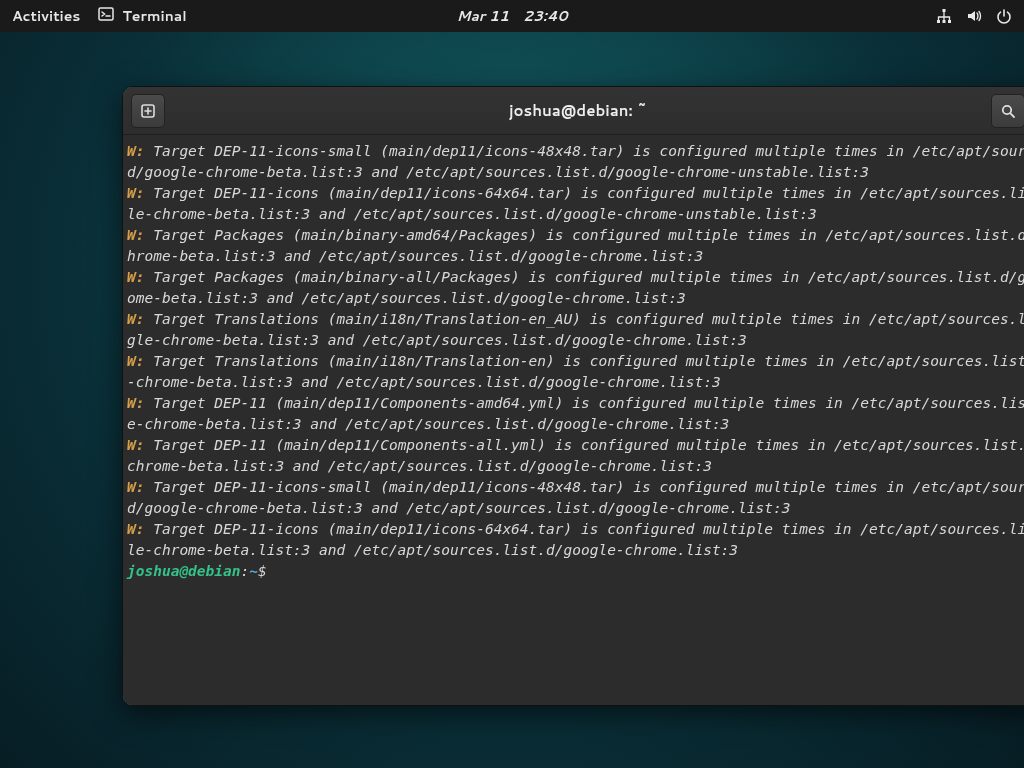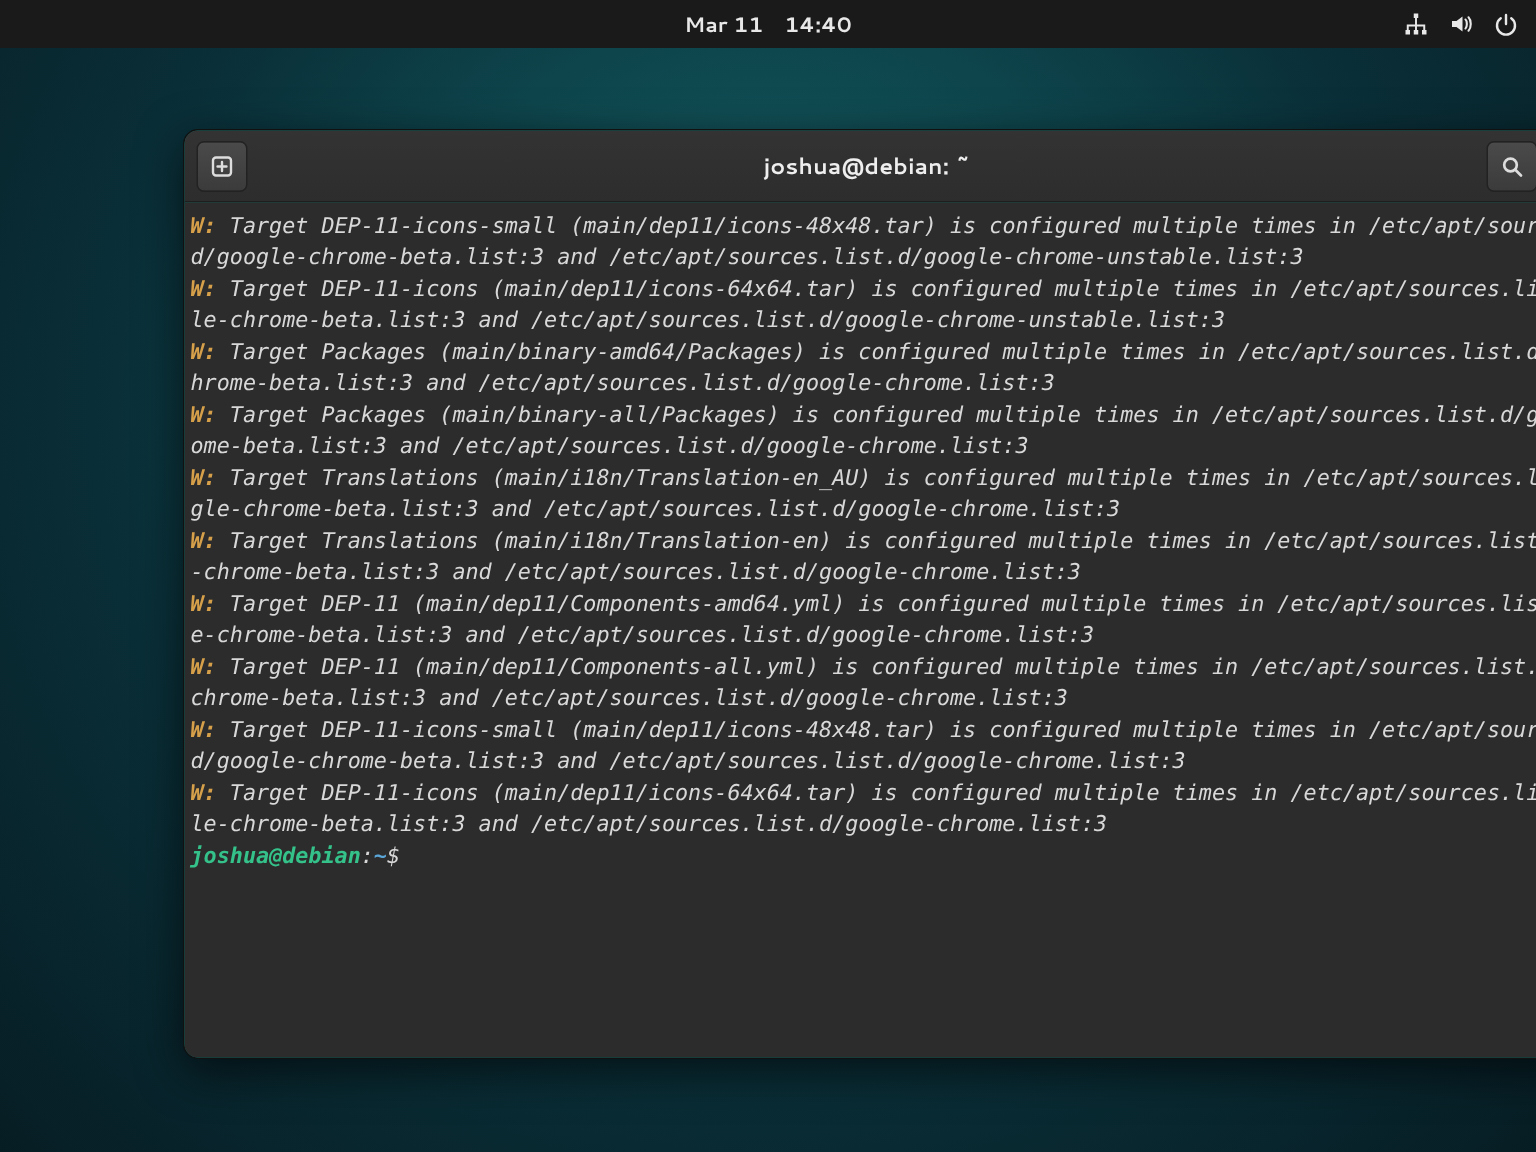--- a/index.html
+++ b/index.html
@@ -3,21 +3,21 @@
 <meta charset="utf-8">
 <style>
   * { margin:0; padding:0; box-sizing:border-box; }
   html,body { width:1024px; height:768px; overflow:hidden; font-family:"Cantarell","DejaVu Sans",sans-serif; }
   body { background: radial-gradient(ellipse at 50% 35%, #1e6a6f 0%, #0f4a51 30%, #0a2f38 60%, #071d24 100%); }
   
   .topbar { position:absolute; top:0; left:0; right:0; height:32px; background:#1a1a1a; color:#e8e8e8; display:flex; align-items:center; font-size:14px; font-weight:600; }
   .topbar .left { display:flex; align-items:center; gap:18px; padding-left:12px; }
   .topbar .app { display:flex; align-items:center; gap:8px; }
   .topbar .app svg { width:16px; height:16px; }
-  .topbar .center { position:absolute; left:50%; transform:translateX(-50%); display:flex; gap:14px; }
+  .topbar .center { position:absolute; left:50%; transform:translateX(-50%); display:flex; gap:14px;font-style:italic; }
   .topbar .right { margin-left:auto; display:flex; align-items:center; gap:14px; padding-right:12px; }
   .topbar .right svg { width:16px; height:16px; display:block; }
   
   .window { position:absolute; left:122px; top:86px; width:992px; height:620px; background:#0f766e; border-radius:10px; box-shadow:0 8px 30px rgba(0,0,0,0.6); display:flex; flex-direction:column; overflow:hidden; border:1px solid #111; }
   .titlebar { height:48px; background:linear-gradient(#333333,#2d2d2d); display:flex; align-items:center; padding:0 8px; gap:8px; border-bottom:1px solid #1e1e1e; }
   .iconbtn { width:34px; height:34px; border-radius:5px; background:linear-gradient(#4a4a4a,#3b3b3b); border:1px solid #222; display:flex; align-items:center; justify-content:center; color:#ddd; cursor:pointer; }
   .iconbtn.plain { background:transparent; border-color:transparent; width:30px; }
   .iconbtn svg { width:16px; height:16px; }
   .titlebar .title { flex:1; text-align:center; color:#eee; font-size:15px; font-weight:600; }
   .term { flex:1; background:#2c2c2c; padding:6px 4px 6px 4px; font-family:"DejaVu Sans Mono","Liberation Mono",monospace; font-size:14.5px; line-height:21px; color:#d8d8d8; white-space:pre-wrap; word-break:break-all; overflow:hidden; position:relative; }
@@ -25,23 +25,35 @@
   .W { color:#d6a04a; font-weight:bold; }
   .prompt-user { color:#34c28a; font-weight:bold; }
   .prompt-path { color:#5aa6d8; font-weight:bold; }
   .scrollbar { position:absolute; right:2px; top:0; bottom:0; width:12px; }
   .thumb { position:absolute; right:0; width:10px; height:44px; bottom:6px; background:#6a6a6a; border-radius:5px; }
 </style>
 </head>
 <body>
 
 <div class="topbar">
+  <div class="left">
+    <span>Activities</span>
+    <span class="app">
+      <span>
+        <svg viewBox="0 0 16 16" fill="none" stroke="#e8e8e8" stroke-width="1.5">
+            <rect x="1" y="2" width="14" height="12" rx="1.5"></rect>
+            <path d="M4 6l2.5 2L4 10M8 10h4" stroke-linecap="round"></path>
+          </svg>
+      </span>
+      <span>Terminal</span>
+    </span>
+  </div>
   <div class="center">
     <span>Mar 11</span>
-    <span>14:40</span>
+    <span>23:40</span>
   </div>
   <div class="right">
     <span>
       <svg viewBox="0 0 16 16" fill="#e8e8e8">
           <rect x="6.5" y="1" width="3" height="3"></rect>
           <rect x="1" y="12" width="3" height="3"></rect>
           <rect x="6.5" y="12" width="3" height="3"></rect>
           <rect x="12" y="12" width="3" height="3"></rect>
           <path d="M8 4v4M2.5 12V9h11v3M8 8v4" stroke="#e8e8e8" stroke-width="1.3" fill="none"></path>
         </svg>

